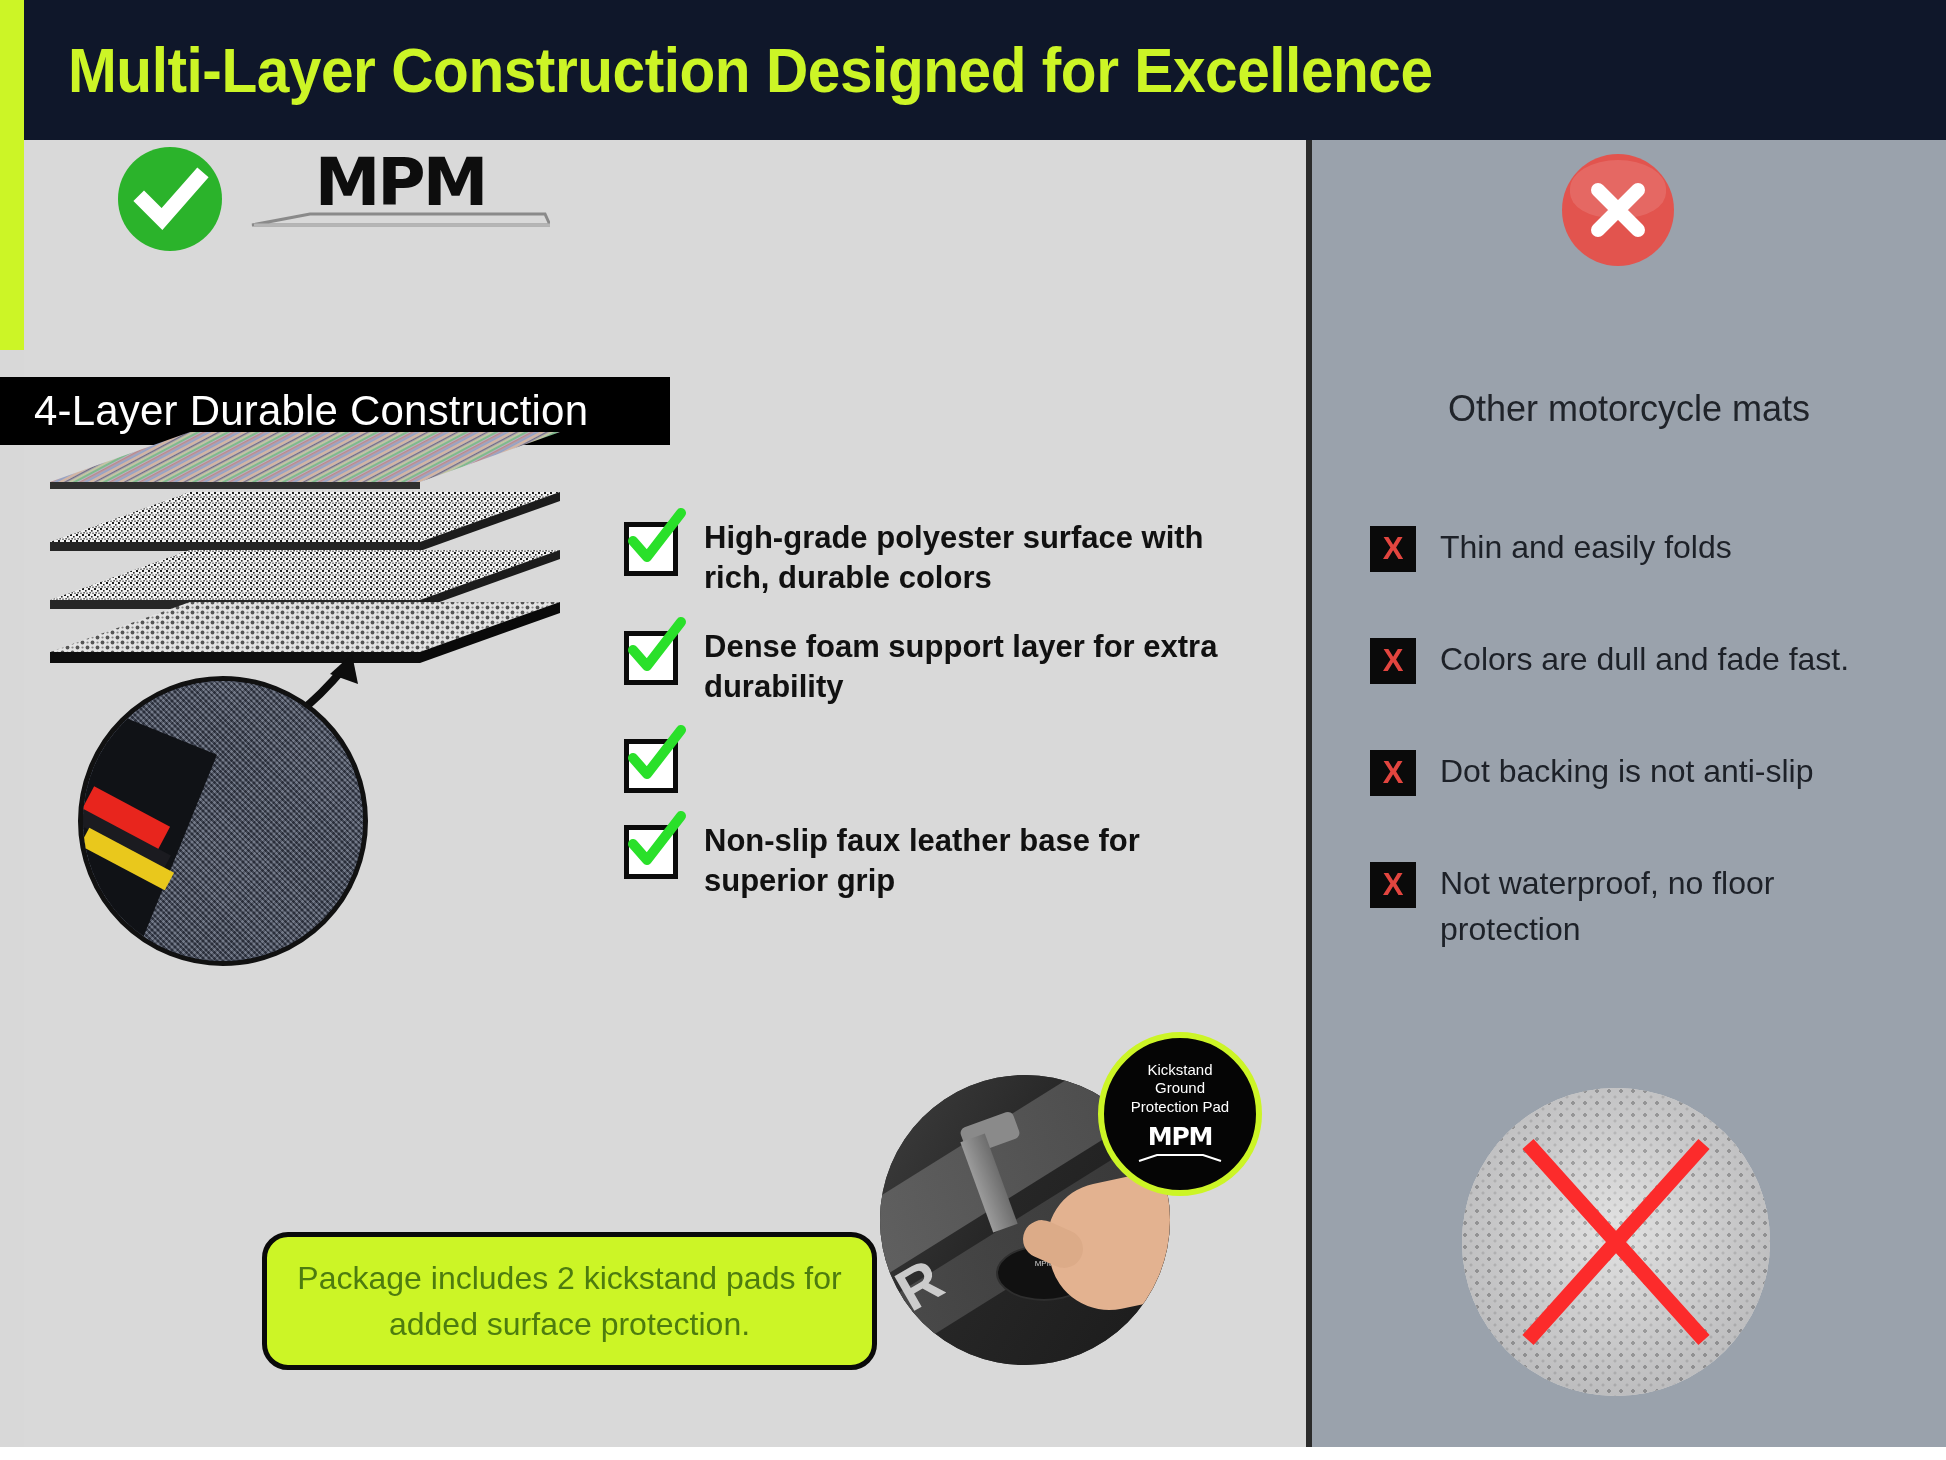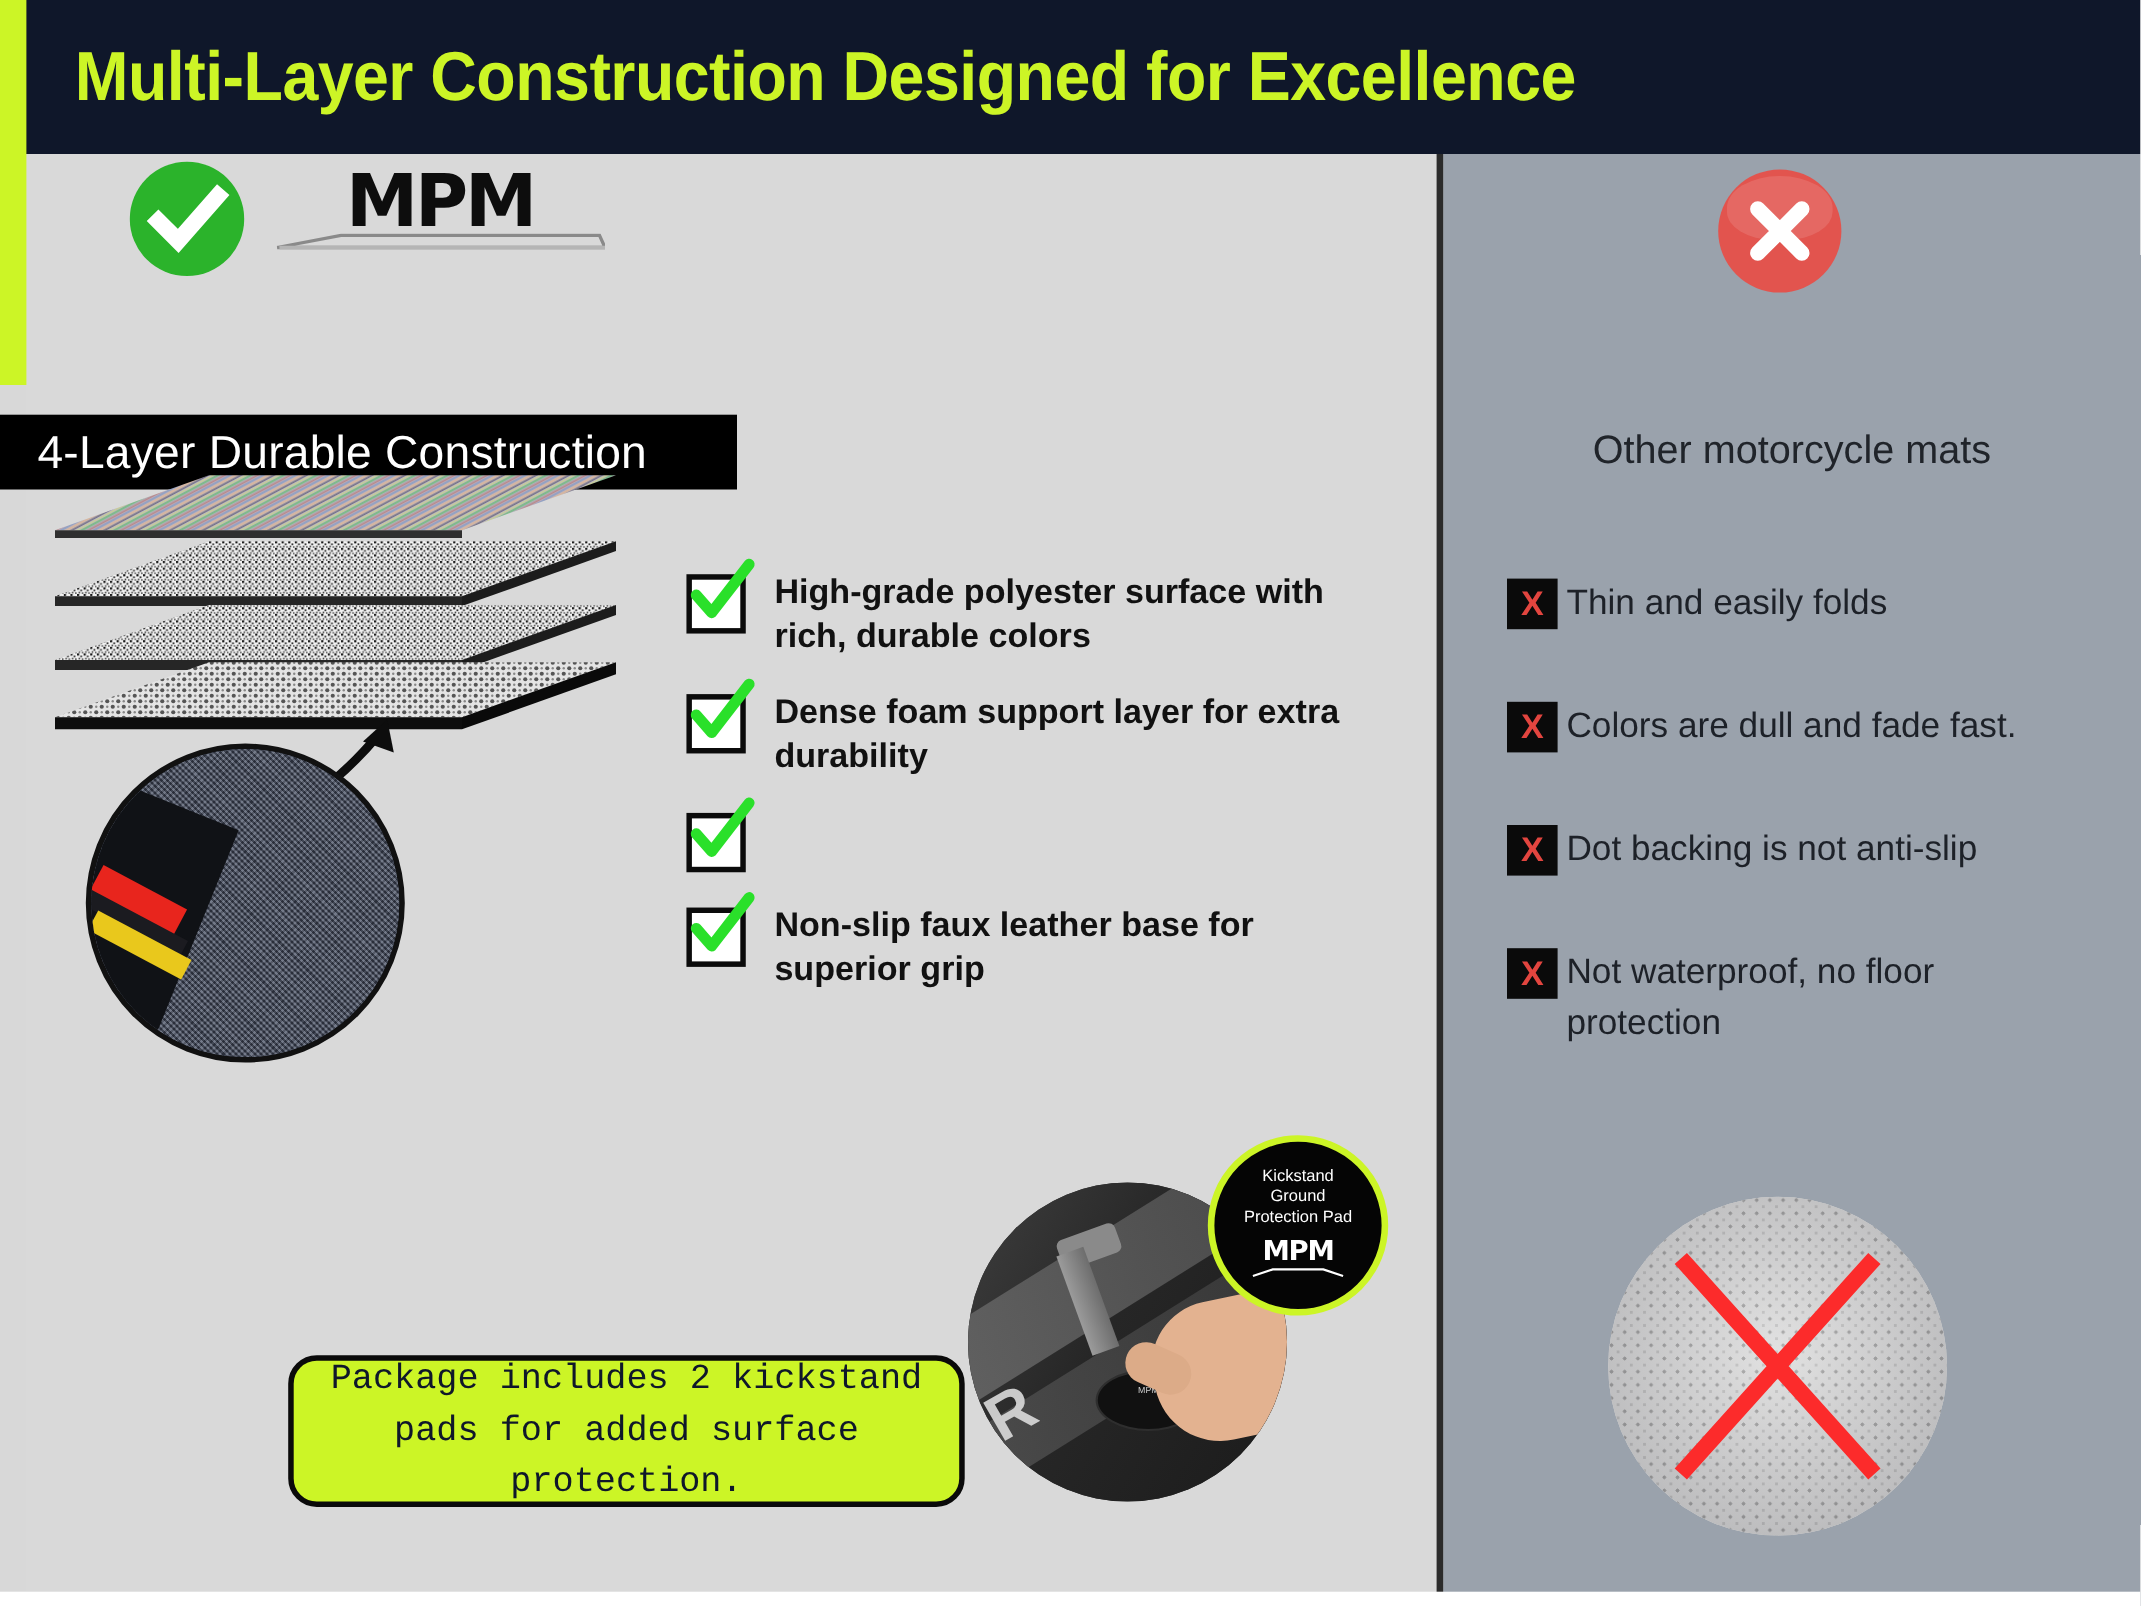--- a/index.html
+++ b/index.html
@@ -212,22 +212,22 @@
   }
   .kick-badge .logo-line{margin-top:-2px;}
 
   
   .callout{
     position:absolute;left:262px;top:1232px;width:605px;height:128px;
     background:#ccf526;border:5px solid #0a0a0a;border-radius:26px;
     display:flex;align-items:center;justify-content:center;
   }
   .callout span{
-    color:#0f172a;font-size:32px;line-height:1.45;text-align:center;
-    font-family:Liberation Mono, monospace;
+    color:#4d7c0f;font-size:32px;line-height:1.45;text-align:center;
+    font-family:Liberation Sans, sans-serif;
   }
 
   
   .x-circle{
     position:absolute;left:1562px;top:154px;width:112px;height:112px;
     border-radius:50%;background:#e2544e;
   }
   .x-circle .gloss{
     position:absolute;left:8px;top:6px;width:96px;height:58px;
     border-radius:50% 50% 44% 44%;background:rgba(255,255,255,.12);
@@ -240,21 +240,21 @@
   }
   .xlist{position:absolute;left:1370px;top:524px;width:556px;}
   .x-item{display:flex;align-items:flex-start;margin-bottom:64px;}
   .x-box{
     width:46px;height:46px;flex:0 0 46px;background:#0a0a0a;
     display:flex;align-items:center;justify-content:center;
     color:#e2453f;font-size:31px;font-weight:bold;margin-top:2px;
     font-family:"Liberation Sans",sans-serif;
   }
   .x-text{
-    margin-left:8px;font-size:32px;color:#1d2128;line-height:1.45;
+    margin-left:24px;font-size:32px;color:#1d2128;line-height:1.45;
     max-width:470px;font-family:"Liberation Sans",sans-serif;
   }
 
   
   .dot-photo{
     position:absolute;left:1462px;top:1088px;width:308px;height:308px;
     border-radius:50%;overflow:hidden;
     background:#cfcfcf;
   }
   .dot-photo .tex{

